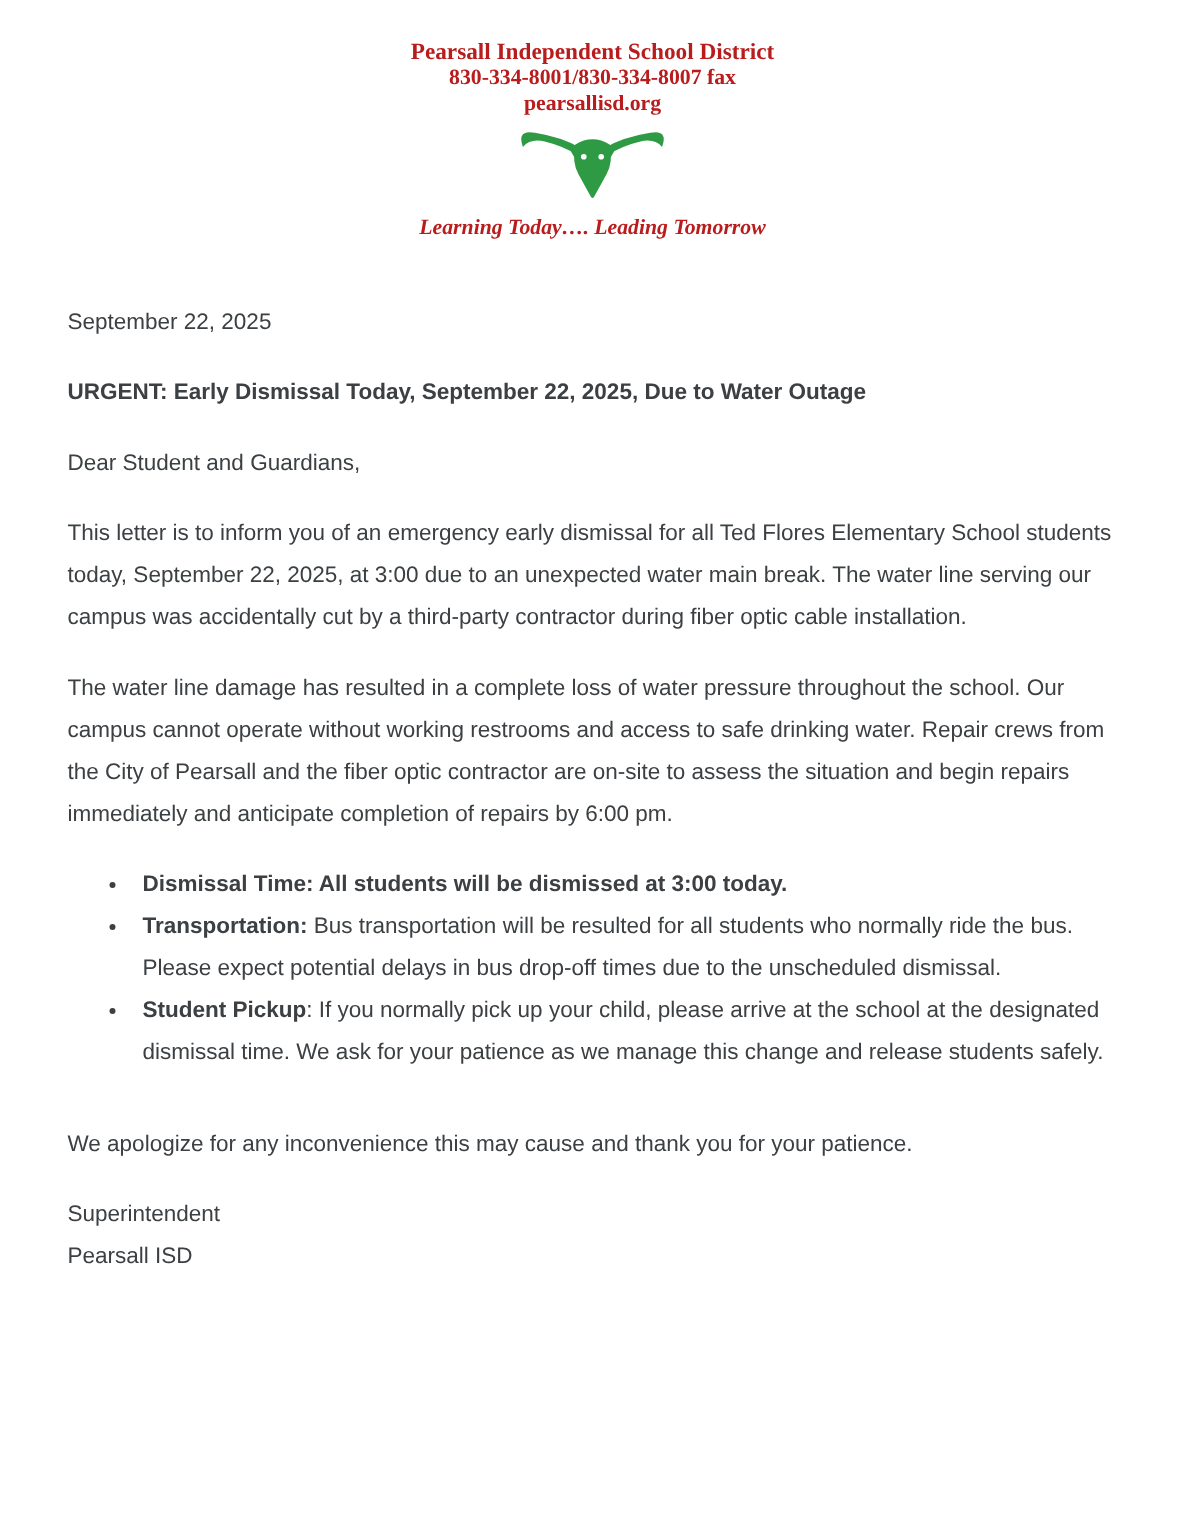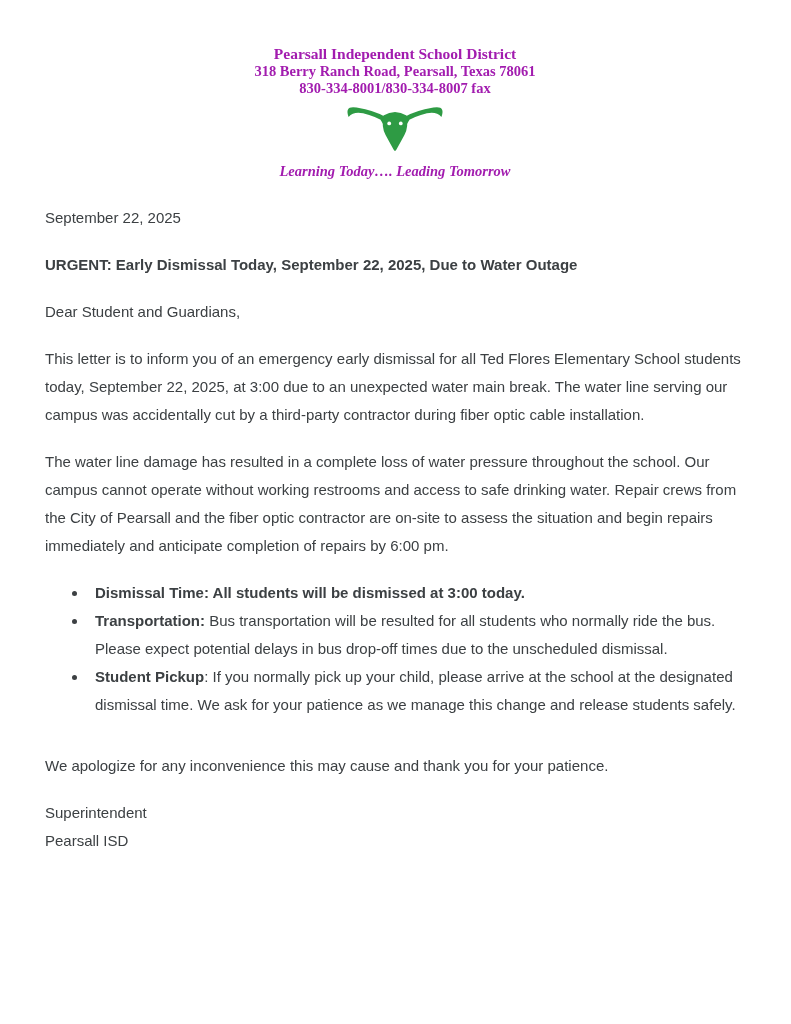--- a/index.html
+++ b/index.html
@@ -18,22 +18,21 @@
     font-family: "Liberation Sans", sans-serif;
     font-size: 15px;
     color: #3c4043;
   }
 
   
   .letterhead {
     text-align: center;
     font-family: "Liberation Serif", serif;
     font-weight: bold;
-    color: #a21caf;
-    margin-top: 19px;
+    color: #b91c1c;
   }
   .letterhead .lh-district {
     font-size: 15.5px;
     line-height: 17px;
     margin: 0 0 1px 0;
   }
   .letterhead .lh-line {
     font-size: 14.5px;
     line-height: 17px;
     margin: 0;
@@ -43,21 +42,21 @@
     margin: 4px auto 0 auto;
   }
   .letterhead .lh-tagline {
     font-style: italic;
     font-size: 14.5px;
     margin-top: 4px;
   }
 
   
   .letter-body {
-    margin-top: 24px;
+    margin-top: 40px;
     line-height: 28px;
   }
   .letter-body p {
     margin: 0 0 19px 0;
   }
   .subject-line {
     font-weight: bold;
   }
   ul.dismissal-list {
     margin: 0 0 19px 0;
@@ -78,22 +77,22 @@
     margin-bottom: 19px;
   }
 </style>
 </head>
 <body>
 
 <div class="page">
 
   <div class="letterhead">
     <div class="lh-district">Pearsall Independent School District</div>
-    <div class="lh-line">318 Berry Ranch Road, Pearsall, Texas 78061</div>
     <div class="lh-line">830-334-8001/830-334-8007 fax</div>
+    <div class="lh-line">pearsallisd.org</div>
 
     <svg class="lh-logo" width="104" height="58" viewBox="0 0 140 80" aria-hidden="true">
       <g fill="#2e9b44">
 
         <path d="M6,22 Q0,6 17,9 Q42,13 59,23 L81,23 Q98,13 123,9 Q140,6 134,22
                  Q127,14 114,17 Q97,21 83,30 L57,30 Q43,21 26,17 Q13,14 6,22 Z"></path>
 
         <path d="M50,26 L60,22 L56,36 Z"></path>
         <path d="M90,26 L80,22 L84,36 Z"></path>
 

